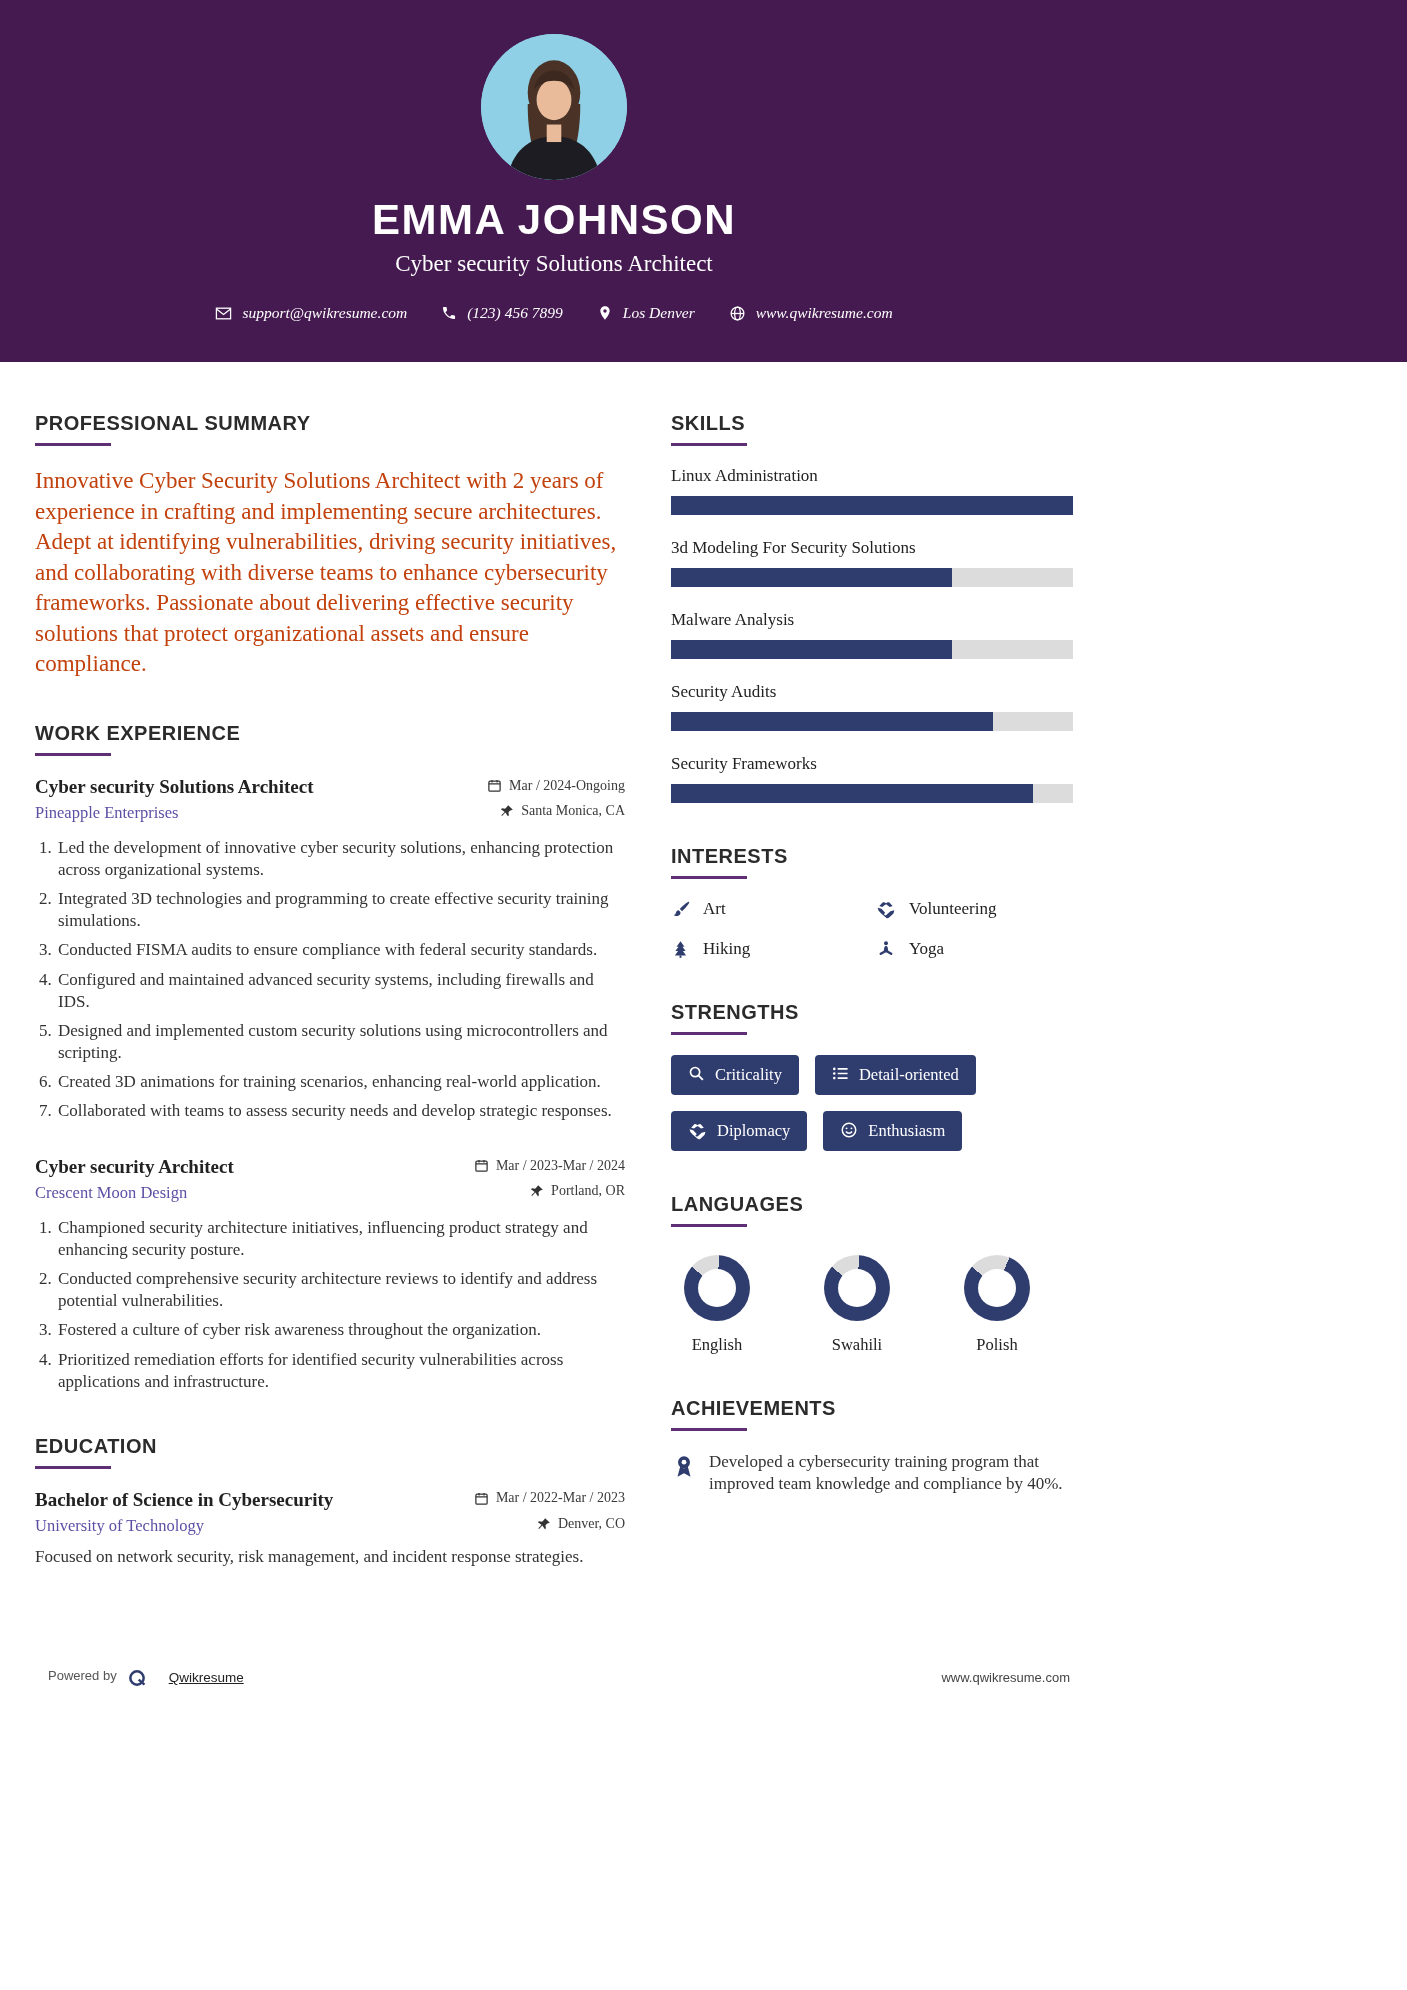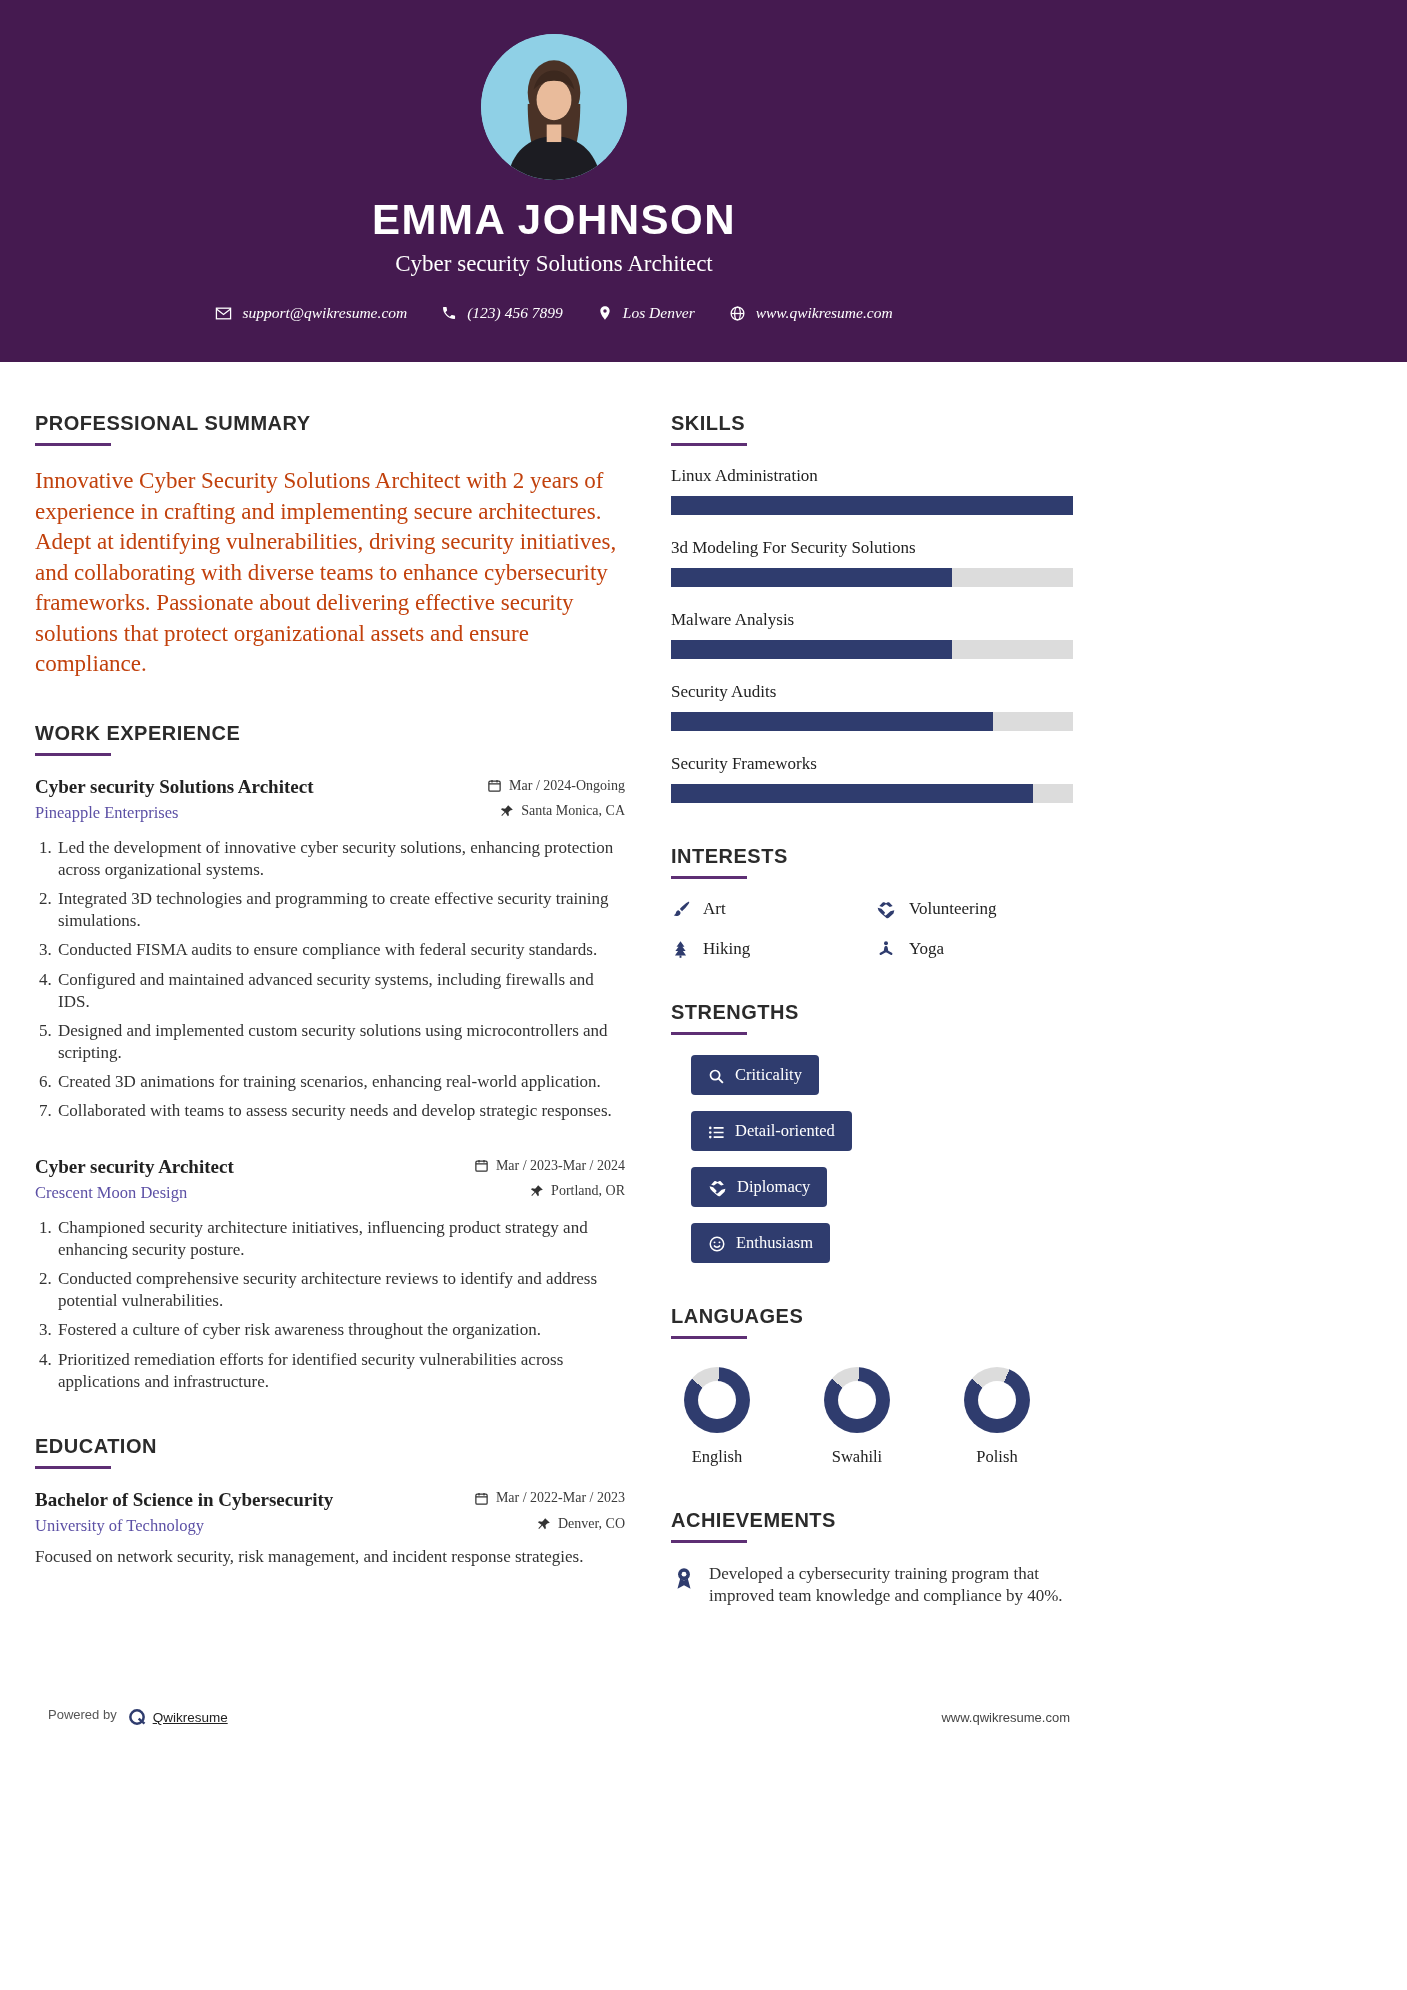--- a/index.html
+++ b/index.html
@@ -70,22 +70,22 @@
   .skill-fill { height:100%; background:var(--navy); }
 
   
   .interests-grid { display:grid; grid-template-columns:205px auto; row-gap:20px; }
   .interest { display:flex; align-items:center; gap:13px; font-size:17px; color:#222; }
   .interest svg { color:var(--navy); flex:0 0 auto; }
 
   
   .strengths-wrap { display:flex; flex-wrap:wrap; gap:16px; max-width:330px; }
   .strength {
-    background:var(--navy); color:#fff; display:inline-flex; align-items:flex-end; gap:10px;
-    padding:10px 17px; border-radius:4px; font-size:16.5px;margin-left:20px;
+    background:var(--navy); color:#fff; display:inline-flex; align-items:flex-start; gap:10px;
+    padding:10px 17px; border-radius:4px; font-size:16.5px;
   }
 
   
   .languages-wrap { display:flex; gap:48px; padding-top:8px; }
   .language { width:92px; text-align:center; }
   .donut { width:66px; height:66px; border-radius:50%; margin:0 auto; position:relative; }
   .donut::after {
     content:""; position:absolute; left:14px; top:14px; width:38px; height:38px;
     border-radius:50%; background:#fff;
   }
@@ -98,21 +98,21 @@
 
   
   .footer {
     width:1022px; margin-left:48px; margin-top:58px;
     display:flex; justify-content:space-between; align-items:center;
   }
   .powered { display:flex; align-items:flex-start; gap:10px; }
   .powered-label { font-family:"Liberation Sans", sans-serif; font-size:13px; color:#555; }
   .brand-link {
     font-family:"Liberation Sans", sans-serif; font-size:13.5px; color:#222;
-    text-decoration:underline; display:flex; align-items:center; gap:6px; cursor:pointer;
+    text-decoration:underline; display:flex; align-items:center; gap:22px; cursor:pointer;
   }
   .site-link { font-family:"Liberation Sans", sans-serif; font-size:13px; color:#444; cursor:pointer; }
 </style>
 </head>
 <body>
 
 <div class="header">
   <div class="header-inner">
     <div class="avatar">
       <svg viewBox="0 0 100 100">

